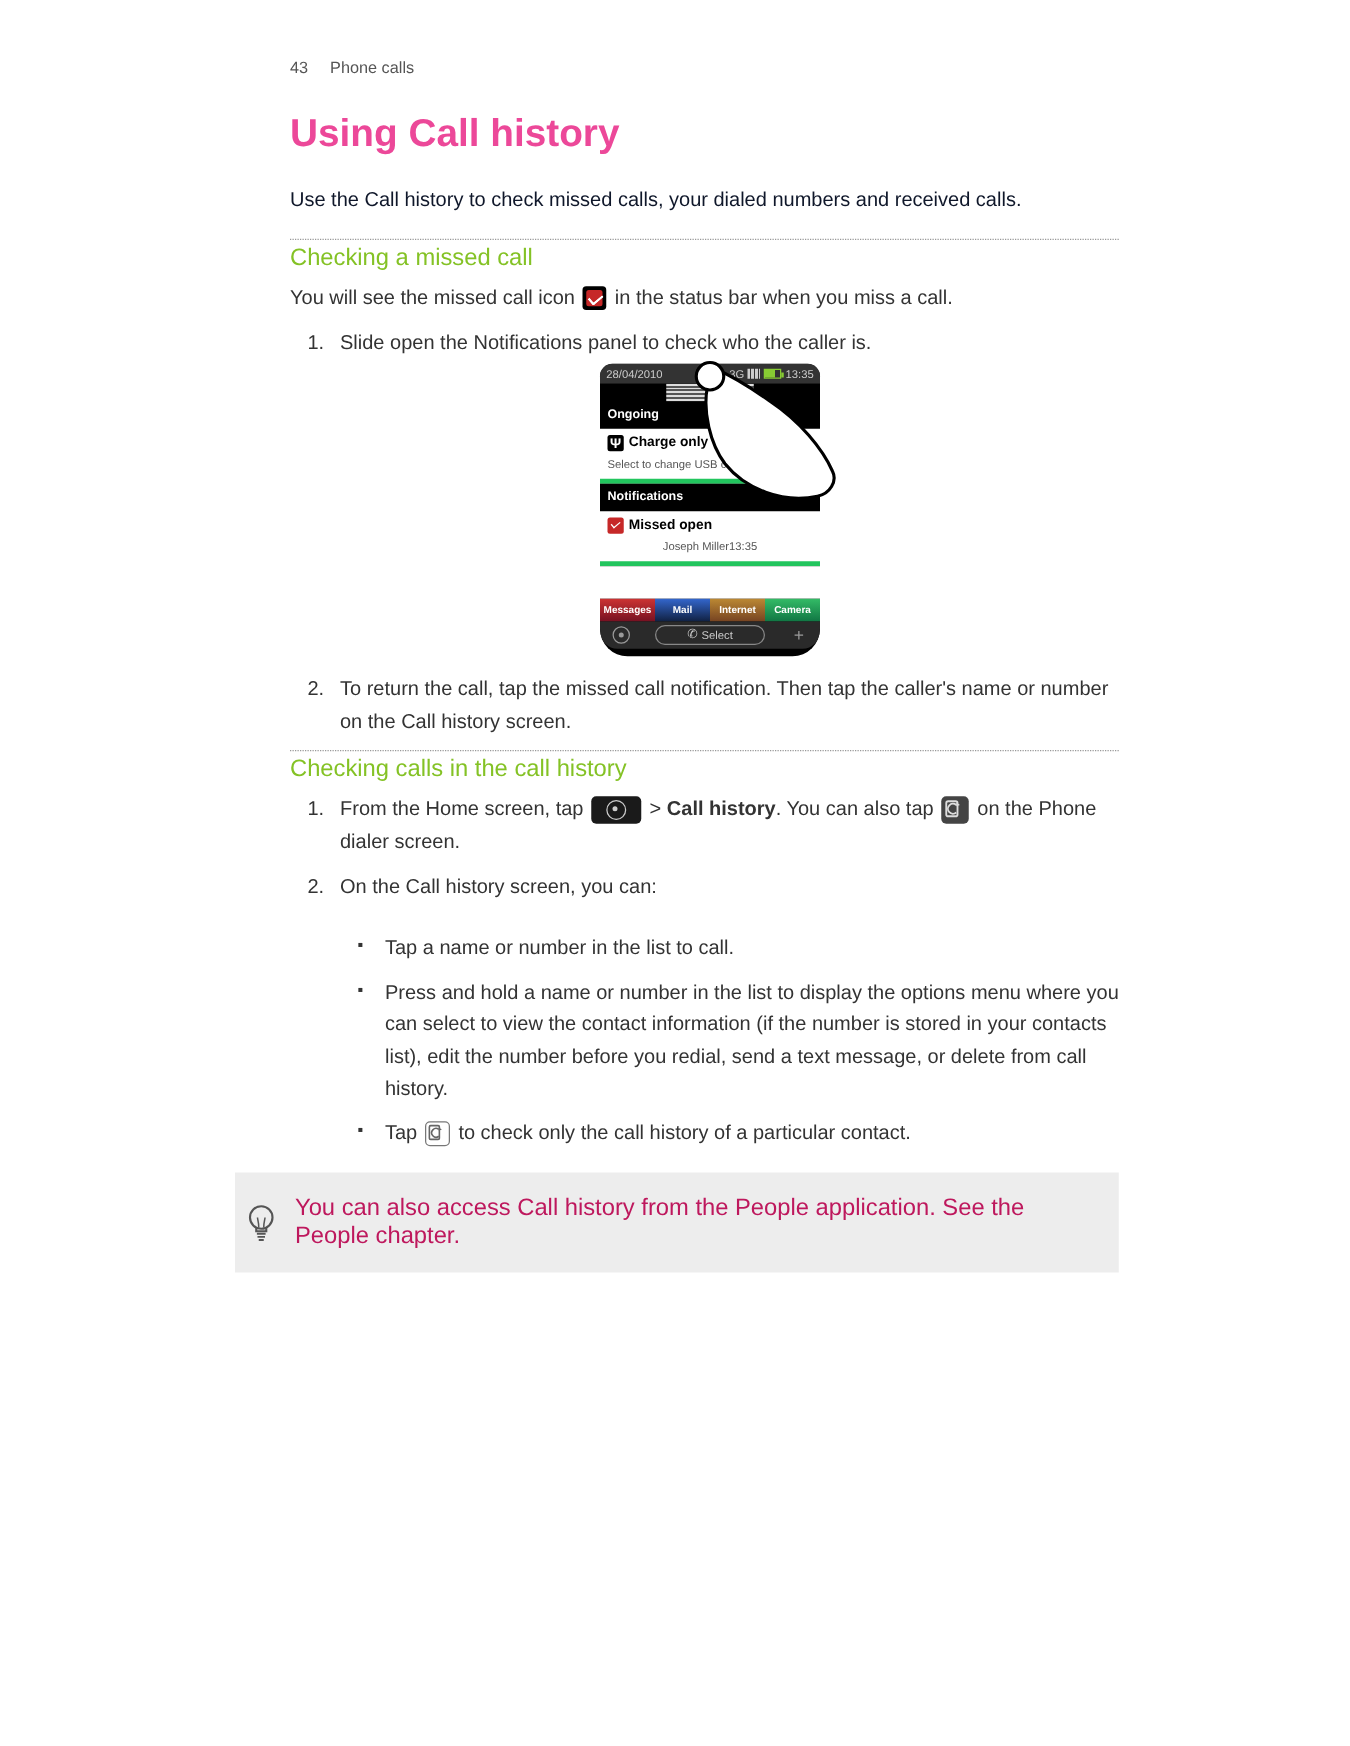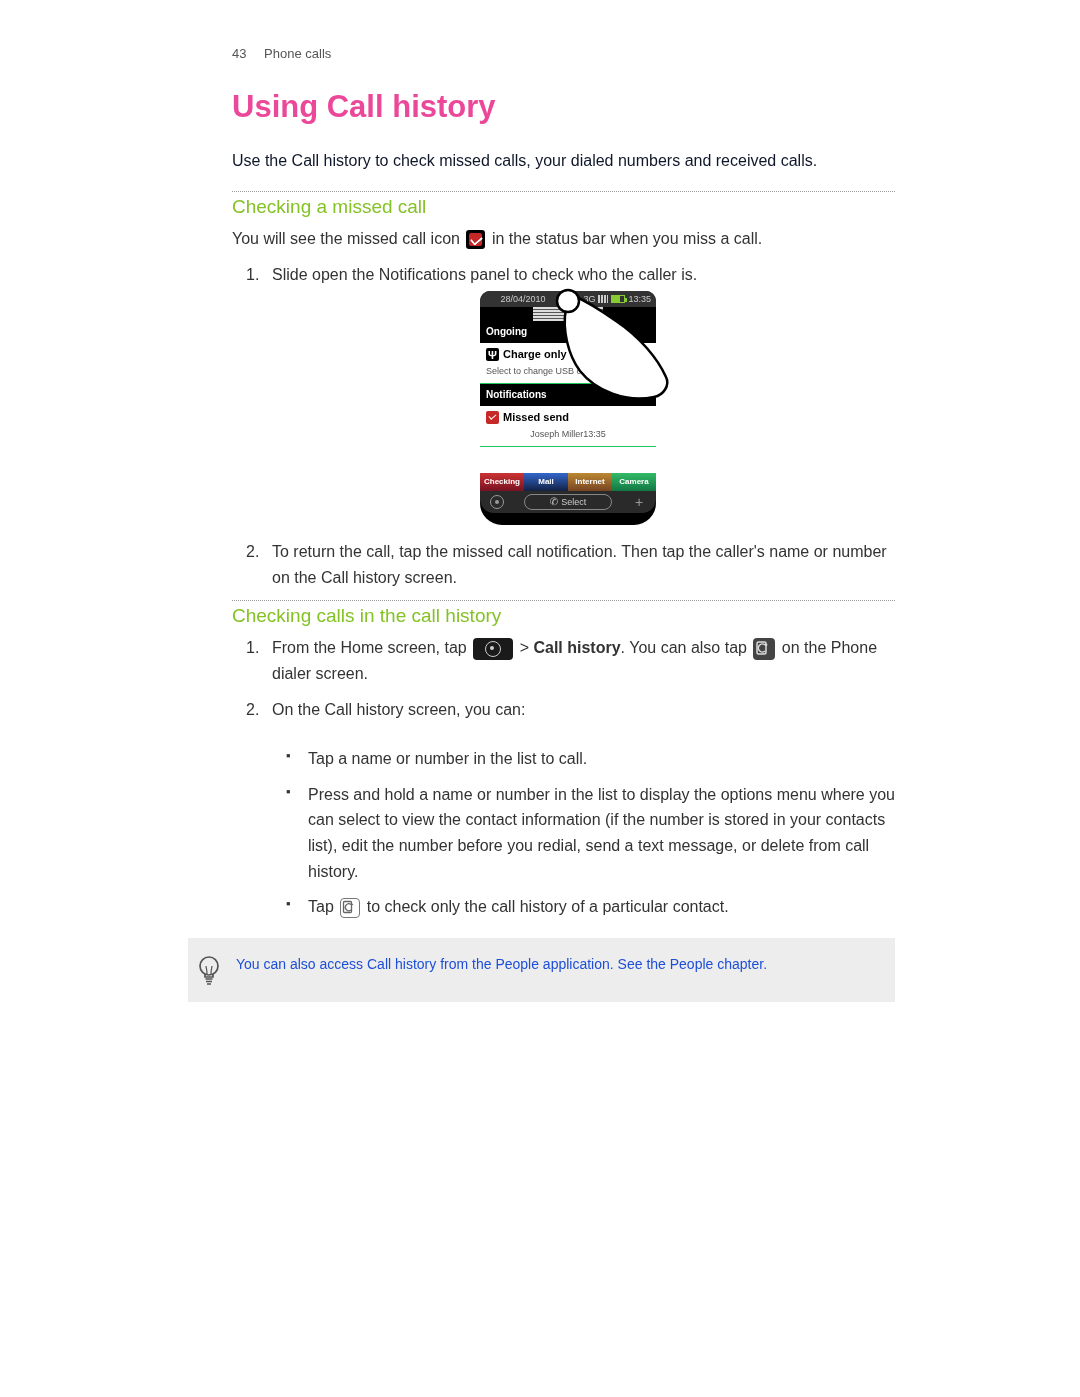--- a/index.html
+++ b/index.html
@@ -104,21 +104,21 @@
     position: relative;
     overflow: hidden;
   }
   .status-bar {
     height: 16px;
     background: #333;
     color: #ccc;
     font-size: 9px;
     display: flex;
     align-items: center;
-    justify-content: flex-end;
+    justify-content: space-between;
     padding: 0 5px;
     gap: 38px;
   }
   .status-bar .right { display: flex; gap: 3px; align-items: center; }
   .signal-icon { display:inline-block; width:10px; height:8px; background: linear-gradient(to right, #ccc 2px, transparent 2px, transparent 3px, #ccc 3px, #ccc 5px, transparent 5px, transparent 6px, #ccc 6px, #ccc 8px, transparent 8px, transparent 9px, #ccc 9px); }
   .battery-icon { display:inline-block; width:14px; height:8px; border:1px solid #8c3; position:relative; }
   .battery-icon::after { content:""; position:absolute; right:-3px; top:2px; width:2px; height:4px; background:#8c3; }
   .battery-icon::before { content:""; position:absolute; left:0; top:0; width:60%; height:100%; background:#8c3; }
   .notif-pull {
     height: 14px;
@@ -136,21 +136,21 @@
   .sect-label {
     background: #000;
     color: #fff;
     font-size: 10px;
     font-weight: bold;
     padding: 3px 6px;
   }
   .notif-item {
     background: #fff;
     padding: 3px 6px 5px 6px;
-    border-bottom: 1px solid #22c55e;
+    border-bottom: 4px solid #22c55e;
   }
   .notif-title-line { display: flex; align-items: center; gap: 4px; font-size: 11px; font-weight: bold; color: #000; }
   .notif-sub { font-size: 9px; color: #555; }
   .notif-sub.split { display:flex; justify-content: center; }
   .notif-empty { height: 26px; background: #fff; }
   .bottom-tabs { display: flex; height: 18px; }
   .bottom-tabs .tab { flex:1; font-size: 8px; color:#fff; text-align:center; line-height:18px; font-weight:bold; }
   .tab.t1{background:linear-gradient(180deg,#c33,#712);} .tab.t2{background:linear-gradient(180deg,#36c,#124);} .tab.t3{background:linear-gradient(180deg,#b83,#742);} .tab.t4{background:linear-gradient(180deg,#3b6,#174);}
   .nav-bar { height: 22px; background: #2a2a2a; display:flex; align-items:center; justify-content:space-between; padding:0 10px; border-radius: 0 0 14px 14px; }
   .nav-circle { width:14px; height:14px; border:1.5px solid #999; border-radius:50%; position:relative; }
@@ -232,26 +232,26 @@
   .contact-hist-icon-light {
     width: 20px; height: 20px;
     border: 1.5px solid #777;
     border-radius: 4px;
     position: relative;
     background: #fff;
   }
   .contact-hist-icon-light svg { position:absolute; top:1px; left:1px; width:16px; height:16px; }
   .tip-box {
     background: #ededed;
-    padding: 18px 20px 30px 48px;
+    padding: 18px 20px 18px 48px;
     margin-top: 18px;
     margin-left: -44px;
     position: relative;
-    font-size: 14px;
-    color: #1d4ed8;
+    font-size: 19px;
+    color: #be185d;
   }
   .tip-bulb {
     position: absolute;
     left: 8px;
     top: 50%;
     transform: translateY(-50%);
     width: 26px;
     height: 30px;
   }
   .tip-bulb svg { width:100%; height:100%; }
@@ -304,30 +304,30 @@
             <div class="notif-title-line">
                 <span class="usb-icon-sm"></span> 
                 <span>Charge only</span>
               </div>
             <div class="notif-sub">Select to change USB connection</div>
           </div>
           <div class="sect-label">Notifications</div>
           <div class="notif-item">
             <div class="notif-title-line">
                 <span class="missed-icon-sm"></span> 
-                <span>Missed send</span>
+                <span>Missed open</span>
               </div>
             <div class="notif-sub split">
               <span>Joseph Miller</span>
               <span>13:35</span>
             </div>
           </div>
           <div class="notif-empty"></div>
           <div class="bottom-tabs">
-            <div class="tab t1">Checking</div>
+            <div class="tab t1">Messages</div>
             <div class="tab t2">Mail</div>
             <div class="tab t3">Internet</div>
             <div class="tab t4">Camera</div>
           </div>
           <div class="nav-bar">
             <div class="nav-circle dot"></div>
             <div class="nav-phone">
                 <span class="phonehand-icon">✆</span>
                 <span>Select</span>
               </div>

